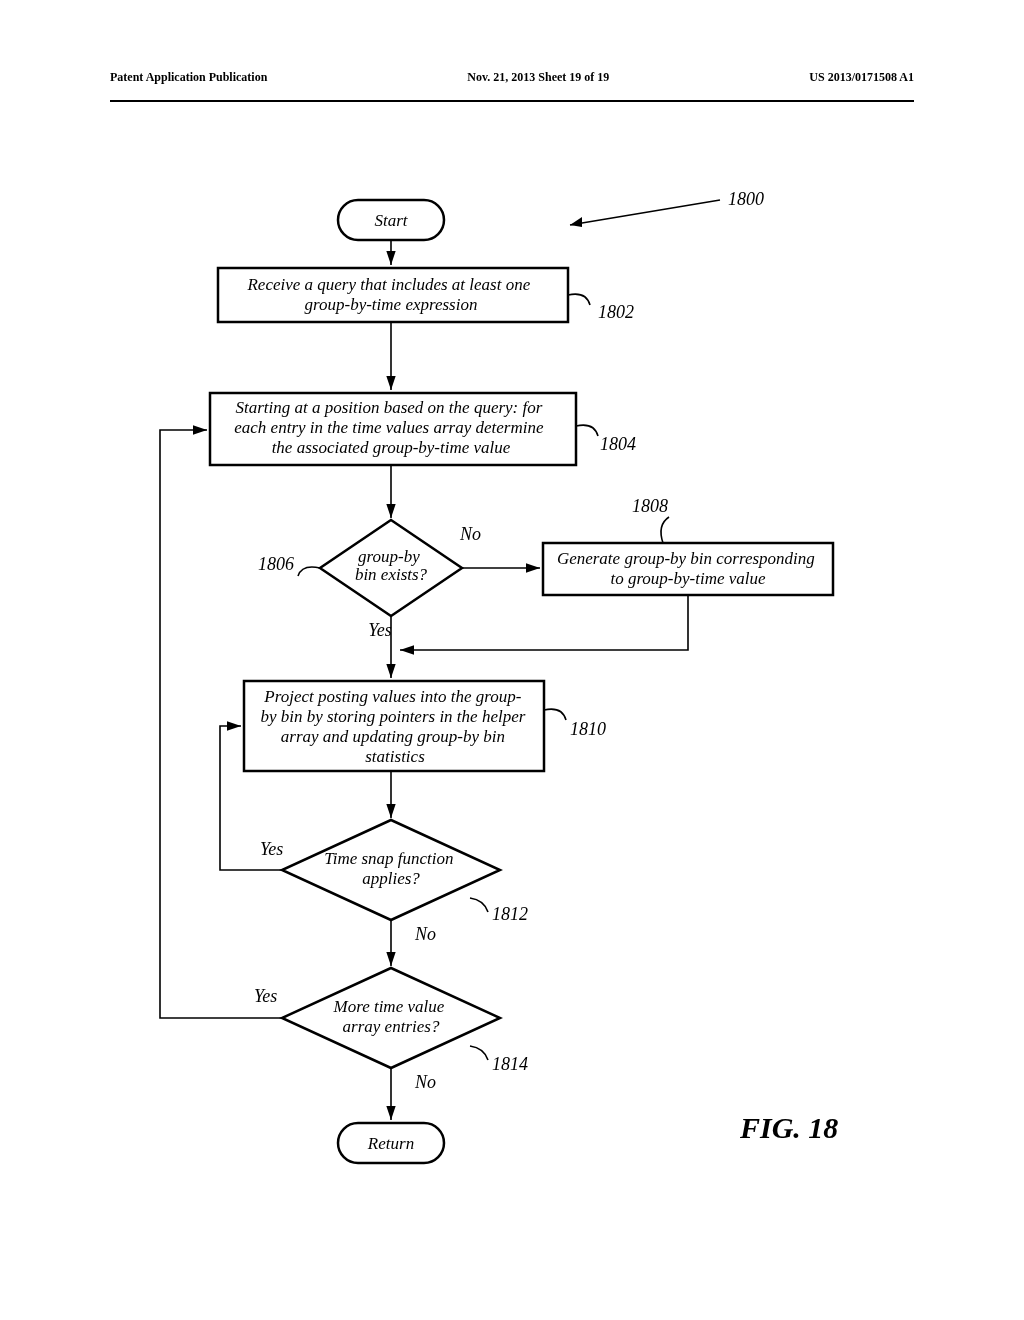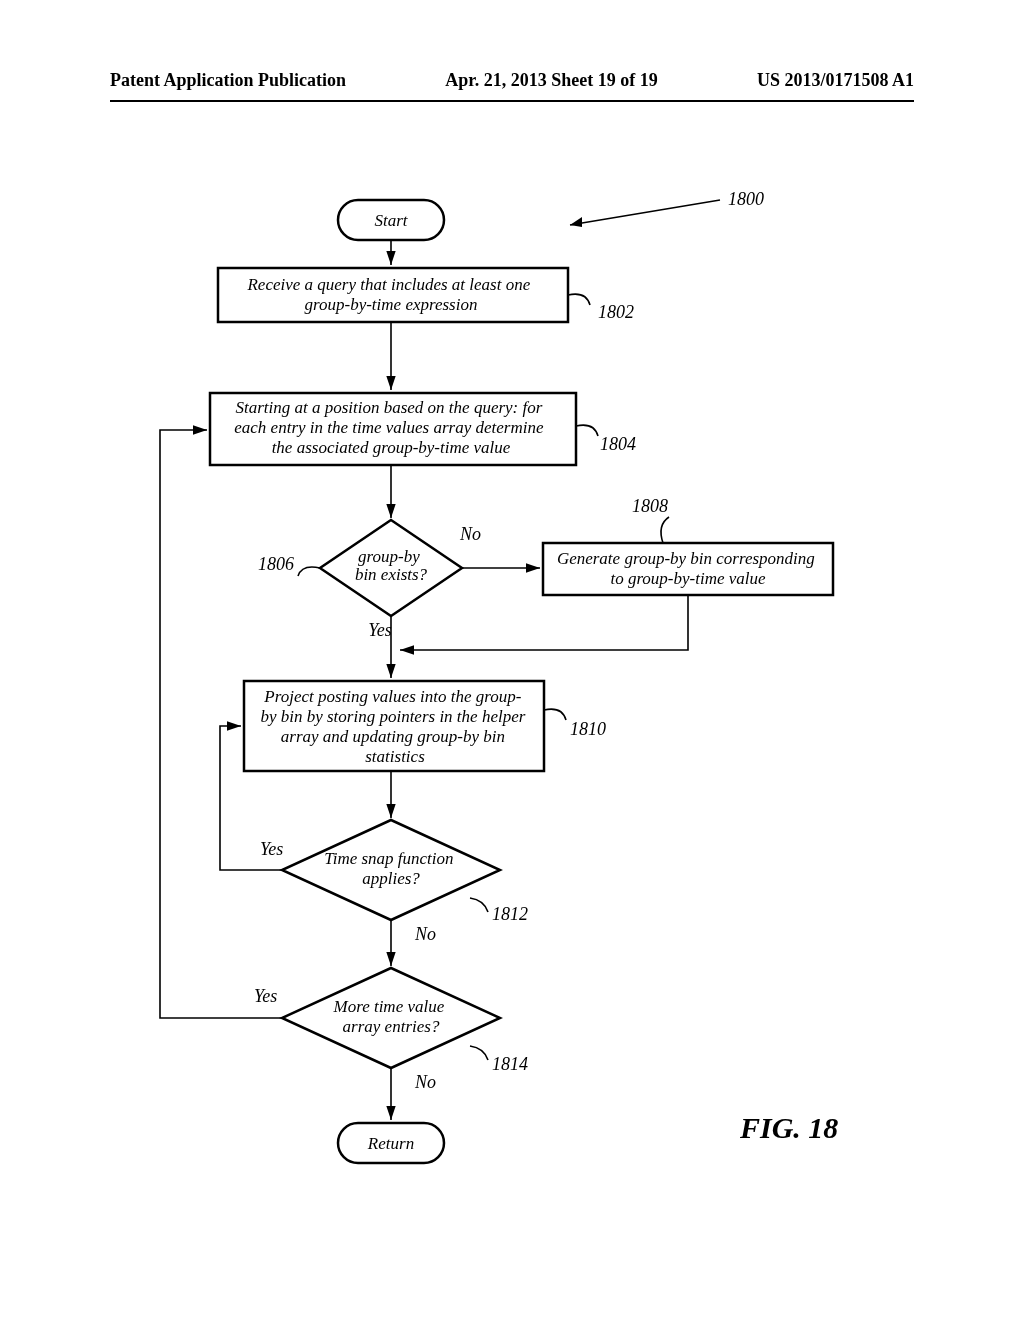--- a/index.html
+++ b/index.html
@@ -18,21 +18,21 @@
   }
   .header {
     position: absolute;
     top: 70px;
     left: 110px;
     width: 804px;
     height: 30px;
     border-bottom: 2px solid #000;
     display: flex;
     justify-content: space-between;
-    font-size: 18px;
+    font-size: 12px;
     font-weight: bold;
   }
   .header > span { white-space: nowrap; }
 
   svg {
     position: absolute;
     top: 0;
     left: 0;
   }
 
@@ -82,21 +82,21 @@
     stroke-width: 1.6;
   }
   .arrowhead { fill: #000; }
 </style>
 </head>
 <body>
 
 <div class="page">
   <div class="header">
     <span>Patent Application Publication</span>
-    <span>Apr. 21, 2013  Sheet 19 of 19</span>
+    <span>Nov. 21, 2013  Sheet 19 of 19</span>
     <span>US 2013/0171508 A1</span>
   </div>
 
   <svg width="1024" height="1320">
     <defs>
       <marker id="ah" markerWidth="10" markerHeight="10" refX="9" refY="3" orient="auto">
         <path d="M0,0 L9,3 L0,6 Z" class="arrowhead"></path>
       </marker>
     </defs>
 

